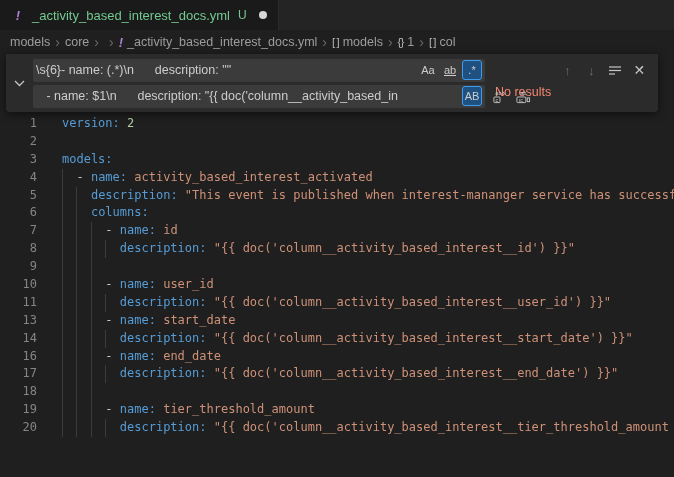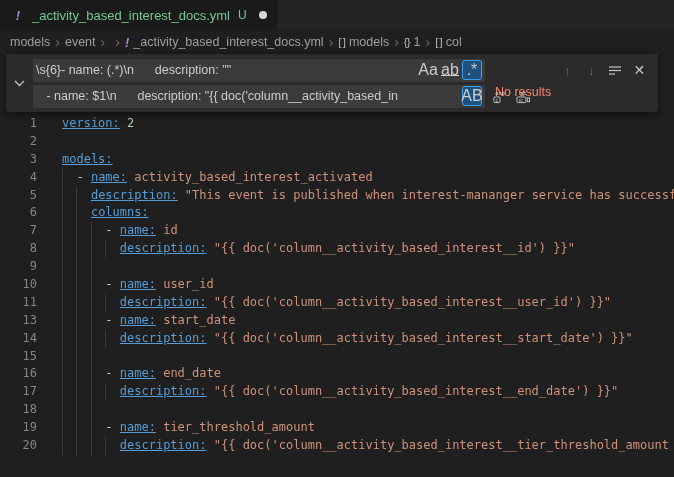--- a/index.html
+++ b/index.html
@@ -25,38 +25,38 @@
   .crumb .ic.purple { color:#b180d7; font-weight:bold; font-style:italic; font-size:13px; letter-spacing:0; }
   .crumb-sep { color:#6a6a6a; font-size:14px; margin:0 5px; }
 
   
   .editor { position:absolute; top:54px; left:0; width:674px; height:423px; background:#1f1f1f;
             padding-top:61px; font-family:"DejaVu Sans Mono", monospace; font-size:12px; }
   .code-line { position:relative; height:17.9px; line-height:17.9px; display:flex; white-space:pre; }
   .line-num { width:37px; flex:none; text-align:right; color:#858585; }
   .line-code { position:relative; margin-left:25px; flex:1; white-space:pre; }
   .guide { position:absolute; top:0; bottom:0; width:1px; background:#3b3b3b; }
-  .tk-key { color:#569cd6;text-decoration:underline; } .tk-str { color:#ce9178; } .tk-num { color:#b5cea8; }
+  .tk-key { color:#569cd6; } .tk-str { color:#ce9178; } .tk-num { color:#b5cea8; }
   .tk-punct { color:#c8c8c8; } .tk-plain { color:#d4d4d4; }
 
   
   .find-widget { position:absolute; top:54px; left:6px; width:652px; height:58px; background:#2b2b2c;
                  border-radius:0 0 4px 4px; box-shadow:0 2px 8px rgba(0,0,0,.55); display:flex;
                  font-family:"Liberation Sans", sans-serif; z-index:5; }
   .toggle-strip { width:27px; display:flex; align-items:center; justify-content:center; cursor:pointer; }
   .fw-body { flex:1; padding:4px 4px 4px 0; }
   .fw-row { display:flex; align-items:center; height:24px; }
   .fw-row + .fw-row { margin-top:2px; }
   .input-wrap { width:452px; height:23px; background:#3b3b3c; border-radius:2px;
                 display:flex; align-items:center; padding:0 3px; }
   .input-wrap input { flex:1; min-width:0; background:transparent; border:none; outline:none;
                       color:#cccccc; font-size:12.5px; font-family:"Liberation Sans", sans-serif;
                       white-space:pre; }
   .opt { width:20px; height:20px; border-radius:3px; border:1px solid transparent; color:#cccccc;
-         font-size:16px; display:flex; align-items:center; justify-content:center; flex:none;
+         font-size:11px; display:flex; align-items:center; justify-content:center; flex:none;
          margin-left:2px; cursor:pointer; }
   .opt.active { background:#1e5180; border-color:#3c9df0; }
   .opt .und { border-bottom:1px solid #cccccc; line-height:10px; }
   .results { color:#f48771; font-size:12.5px; margin-left:10px; white-space:nowrap;margin-top:44px; }
   .fw-btn { width:20px; height:20px; display:flex; align-items:center; justify-content:center;
             color:#c5c5c5; font-size:14px; margin-left:4px; cursor:pointer; flex:none; }
   .fw-btn.dim { color:#6e6e6e; }
   .find-actions { display:flex; align-items:center; margin-left:2px; }
   .arrow-glyph { font-size:13px; }
 </style>
@@ -73,21 +73,21 @@
       <span class="mod-dot"></span>
     </div>
   </div>
 
   <div class="breadcrumbs">
       <span class="crumb">
         <span>models</span>
       </span>
       <span class="crumb-sep">›</span>
       <span class="crumb">
-        <span>event</span>
+        <span>core</span>
       </span>
       <span class="crumb-sep">›</span>
       <span class="crumb-sep">›</span>
       <span class="crumb">
         <span class="ic purple">!</span>
         <span>_activity_based_interest_docs.yml</span>
       </span>
       <span class="crumb-sep">›</span>
       <span class="crumb">
         <span class="ic">[ ]</span>
@@ -113,21 +113,20 @@
         <div class="code-line"><span class="line-num">4</span><span class="line-code"><span class="guide" style="left: 0px;"></span><span class="tk-plain">  </span><span class="tk-punct">- </span><span class="tk-key">name:</span><span class="tk-plain"> </span><span class="tk-str">activity_based_interest_activated</span></span></div>
         <div class="code-line"><span class="line-num">5</span><span class="line-code"><span class="guide" style="left: 0px;"></span><span class="guide" style="left: 14.44px;"></span><span class="tk-plain">    </span><span class="tk-key">description:</span><span class="tk-plain"> </span><span class="tk-str">"This event is published when interest-mananger service has successf</span></span></div>
         <div class="code-line"><span class="line-num">6</span><span class="line-code"><span class="guide" style="left: 0px;"></span><span class="guide" style="left: 14.44px;"></span><span class="tk-plain">    </span><span class="tk-key">columns:</span></span></div>
         <div class="code-line"><span class="line-num">7</span><span class="line-code"><span class="guide" style="left: 0px;"></span><span class="guide" style="left: 14.44px;"></span><span class="guide" style="left: 28.88px;"></span><span class="tk-plain">      </span><span class="tk-punct">- </span><span class="tk-key">name:</span><span class="tk-plain"> </span><span class="tk-str">id</span></span></div>
         <div class="code-line"><span class="line-num">8</span><span class="line-code"><span class="guide" style="left: 0px;"></span><span class="guide" style="left: 14.44px;"></span><span class="guide" style="left: 28.88px;"></span><span class="guide" style="left: 43.32px;"></span><span class="tk-plain">        </span><span class="tk-key">description:</span><span class="tk-plain"> </span><span class="tk-str">"{{ doc('column__activity_based_interest__id') }}"</span></span></div>
         <div class="code-line"><span class="line-num">9</span><span class="line-code"><span class="guide" style="left: 0px;"></span><span class="guide" style="left: 14.44px;"></span><span class="guide" style="left: 28.88px;"></span></span></div>
         <div class="code-line"><span class="line-num">10</span><span class="line-code"><span class="guide" style="left: 0px;"></span><span class="guide" style="left: 14.44px;"></span><span class="guide" style="left: 28.88px;"></span><span class="tk-plain">      </span><span class="tk-punct">- </span><span class="tk-key">name:</span><span class="tk-plain"> </span><span class="tk-str">user_id</span></span></div>
         <div class="code-line"><span class="line-num">11</span><span class="line-code"><span class="guide" style="left: 0px;"></span><span class="guide" style="left: 14.44px;"></span><span class="guide" style="left: 28.88px;"></span><span class="guide" style="left: 43.32px;"></span><span class="tk-plain">        </span><span class="tk-key">description:</span><span class="tk-plain"> </span><span class="tk-str">"{{ doc('column__activity_based_interest__user_id') }}"</span></span></div>
         <div class="code-line"><span class="line-num">13</span><span class="line-code"><span class="guide" style="left: 0px;"></span><span class="guide" style="left: 14.44px;"></span><span class="guide" style="left: 28.88px;"></span><span class="tk-plain">      </span><span class="tk-punct">- </span><span class="tk-key">name:</span><span class="tk-plain"> </span><span class="tk-str">start_date</span></span></div>
         <div class="code-line"><span class="line-num">14</span><span class="line-code"><span class="guide" style="left: 0px;"></span><span class="guide" style="left: 14.44px;"></span><span class="guide" style="left: 28.88px;"></span><span class="guide" style="left: 43.32px;"></span><span class="tk-plain">        </span><span class="tk-key">description:</span><span class="tk-plain"> </span><span class="tk-str">"{{ doc('column__activity_based_interest__start_date') }}"</span></span></div>
-        <div class="code-line"><span class="line-num">15</span><span class="line-code"><span class="guide" style="left: 0px;"></span><span class="guide" style="left: 14.44px;"></span><span class="guide" style="left: 28.88px;"></span></span></div>
         <div class="code-line"><span class="line-num">16</span><span class="line-code"><span class="guide" style="left: 0px;"></span><span class="guide" style="left: 14.44px;"></span><span class="guide" style="left: 28.88px;"></span><span class="tk-plain">      </span><span class="tk-punct">- </span><span class="tk-key">name:</span><span class="tk-plain"> </span><span class="tk-str">end_date</span></span></div>
         <div class="code-line"><span class="line-num">17</span><span class="line-code"><span class="guide" style="left: 0px;"></span><span class="guide" style="left: 14.44px;"></span><span class="guide" style="left: 28.88px;"></span><span class="guide" style="left: 43.32px;"></span><span class="tk-plain">        </span><span class="tk-key">description:</span><span class="tk-plain"> </span><span class="tk-str">"{{ doc('column__activity_based_interest__end_date') }}"</span></span></div>
         <div class="code-line"><span class="line-num">18</span><span class="line-code"><span class="guide" style="left: 0px;"></span><span class="guide" style="left: 14.44px;"></span><span class="guide" style="left: 28.88px;"></span></span></div>
         <div class="code-line"><span class="line-num">19</span><span class="line-code"><span class="guide" style="left: 0px;"></span><span class="guide" style="left: 14.44px;"></span><span class="guide" style="left: 28.88px;"></span><span class="tk-plain">      </span><span class="tk-punct">- </span><span class="tk-key">name:</span><span class="tk-plain"> </span><span class="tk-str">tier_threshold_amount</span></span></div>
         <div class="code-line"><span class="line-num">20</span><span class="line-code"><span class="guide" style="left: 0px;"></span><span class="guide" style="left: 14.44px;"></span><span class="guide" style="left: 28.88px;"></span><span class="guide" style="left: 43.32px;"></span><span class="tk-plain">        </span><span class="tk-key">description:</span><span class="tk-plain"> </span><span class="tk-str">"{{ doc('column__activity_based_interest__tier_threshold_amount</span></span></div>
       </div>
 
   </div>
 
   <div class="find-widget">

